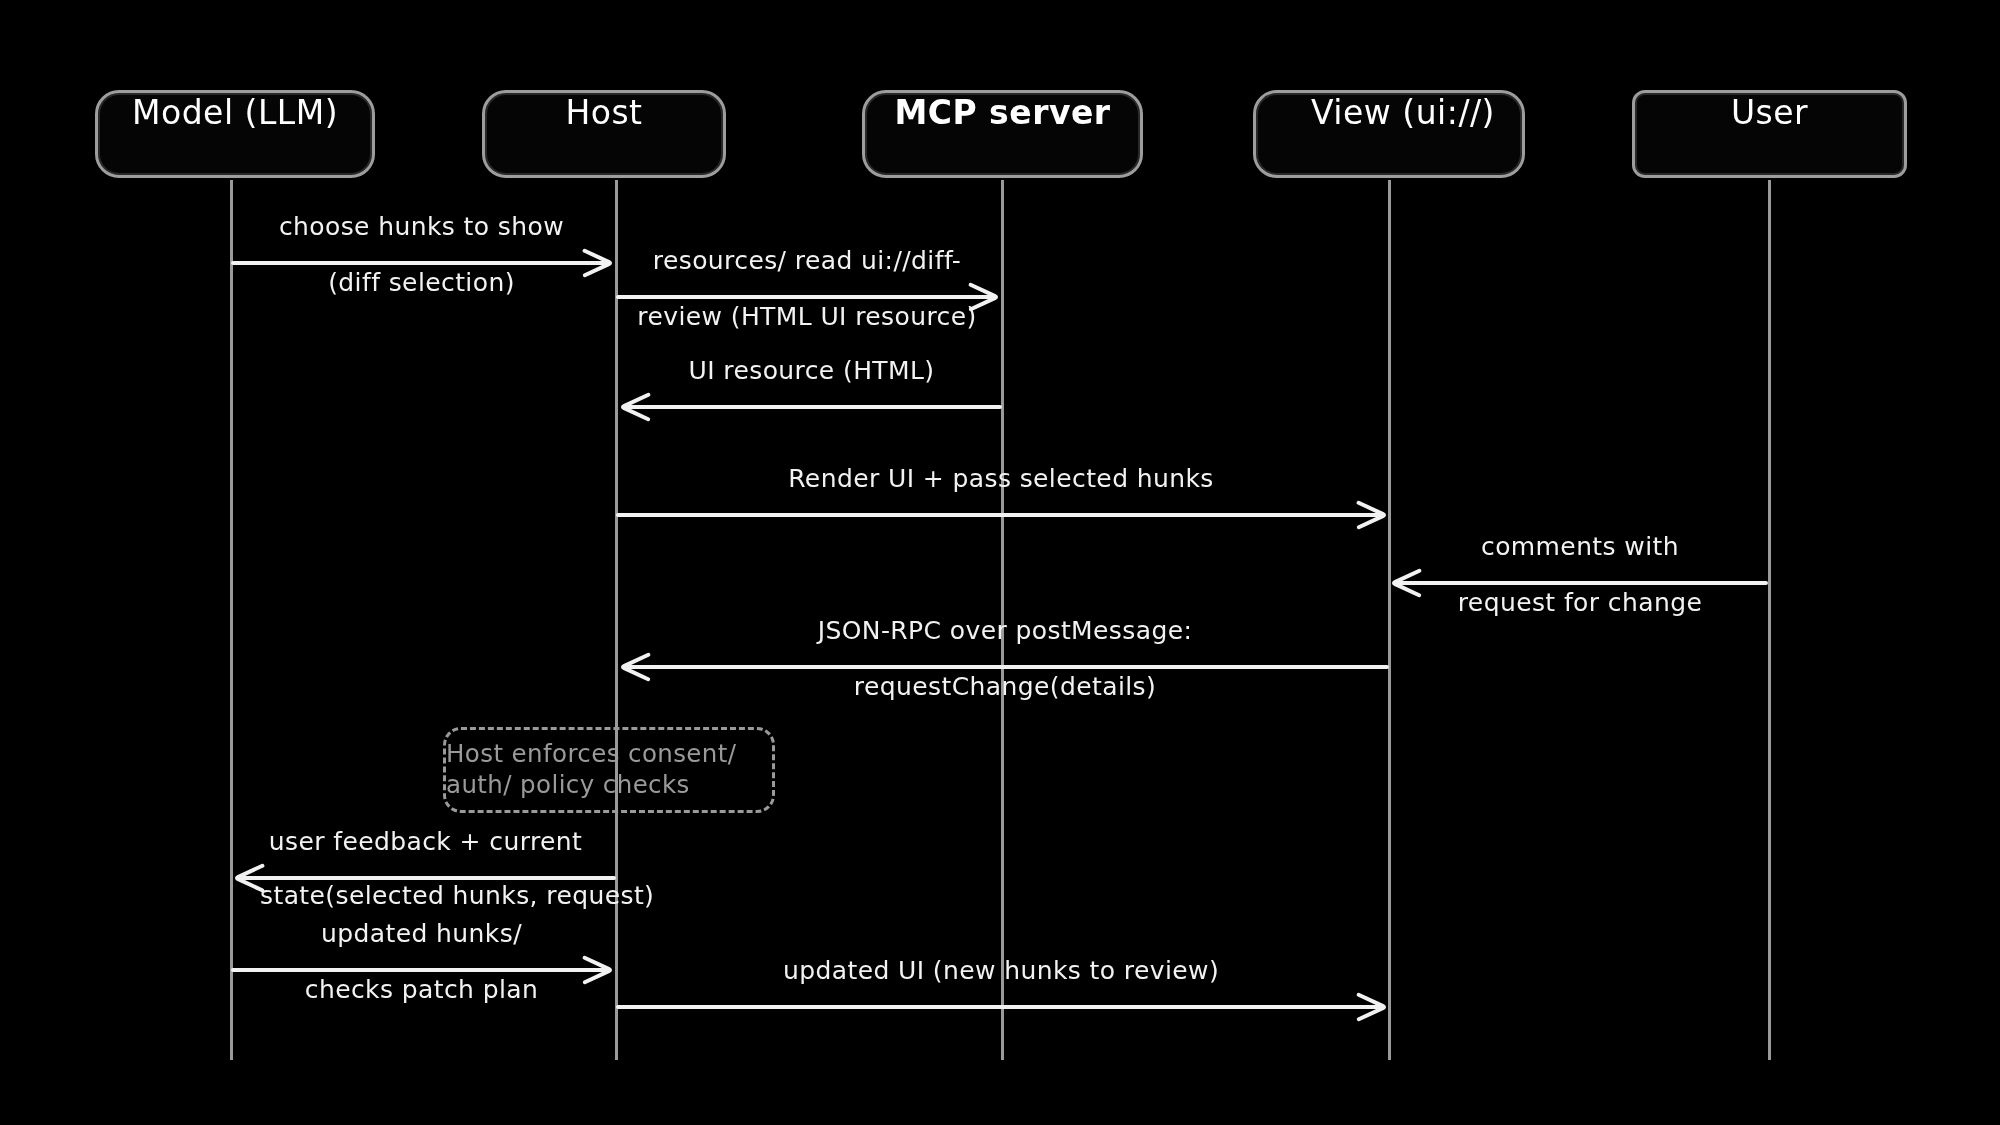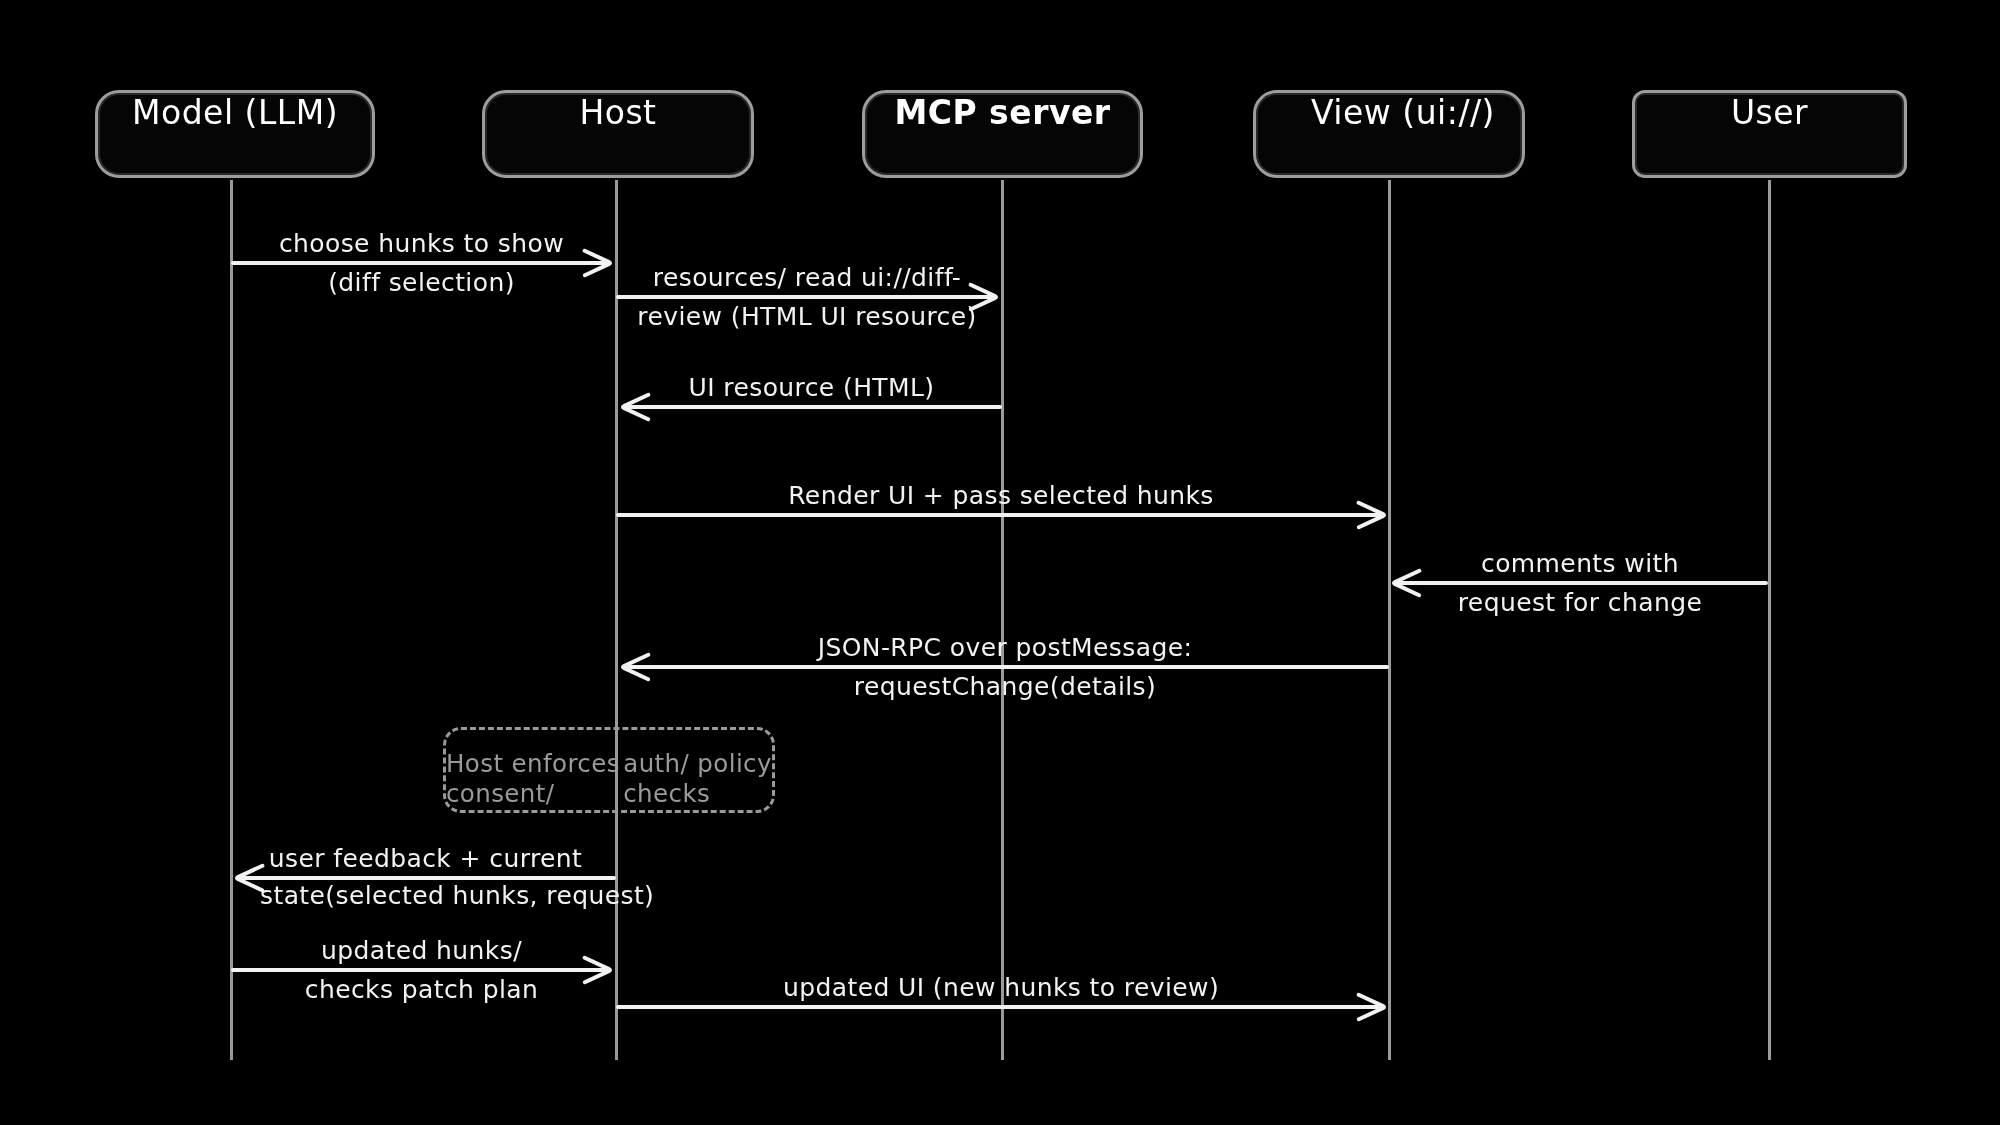--- a/index.html
+++ b/index.html
@@ -38,39 +38,39 @@
   .head.left span{left:0;transform-origin:0 50%;}
   .head.right .w1{transform:rotate(25deg);}
   .head.right .w2{transform:rotate(-25deg);}
   .head.left .w1{transform:rotate(25deg);}
   .head.left .w2{transform:rotate(-25deg);}
 
   .lbl{
     position:absolute;left:0;right:0;text-align:center;
     color:var(--arrow);font-size:25px;letter-spacing:0.4px;white-space:nowrap;
   }
-  .lbl.above{bottom:5px;}
+  .lbl.above{bottom:22px;}
   .lbl.below{top:5px;}
 
   .note{
     position:absolute;left:443px;top:727px;width:332px;height:86px;
     border:3.5px dashed var(--note);border-radius:18px;
-    display:flex;flex-direction:row;align-items:flex-end;justify-content:center;
+    display:flex;flex-direction:column;align-items:flex-start;justify-content:center;
     color:var(--note);font-size:24.5px;line-height:1.25;letter-spacing:0.4px;
   }
 </style>
 </head>
 <body>
 
 <div>
 
   <div class="actor" style="left:95px;width:280px;">
       <span>Model (LLM)</span>
     </div>
-  <div class="actor" style="left:482px;width:272px;">
+  <div class="actor" style="left:482px;width:244px;">
       <span>Host</span>
     </div>
   <div class="actor" style="left:862px;width:281px;font-weight:bold;">
       <span>MCP server</span>
     </div>
   <div class="actor" style="left:1253px;width:272px;padding-left:28px;">
       <span>View (ui://)</span>
     </div>
   <div class="actor" style="left:1632px;width:275px;border-radius:13px;">
       <span>User</span>

